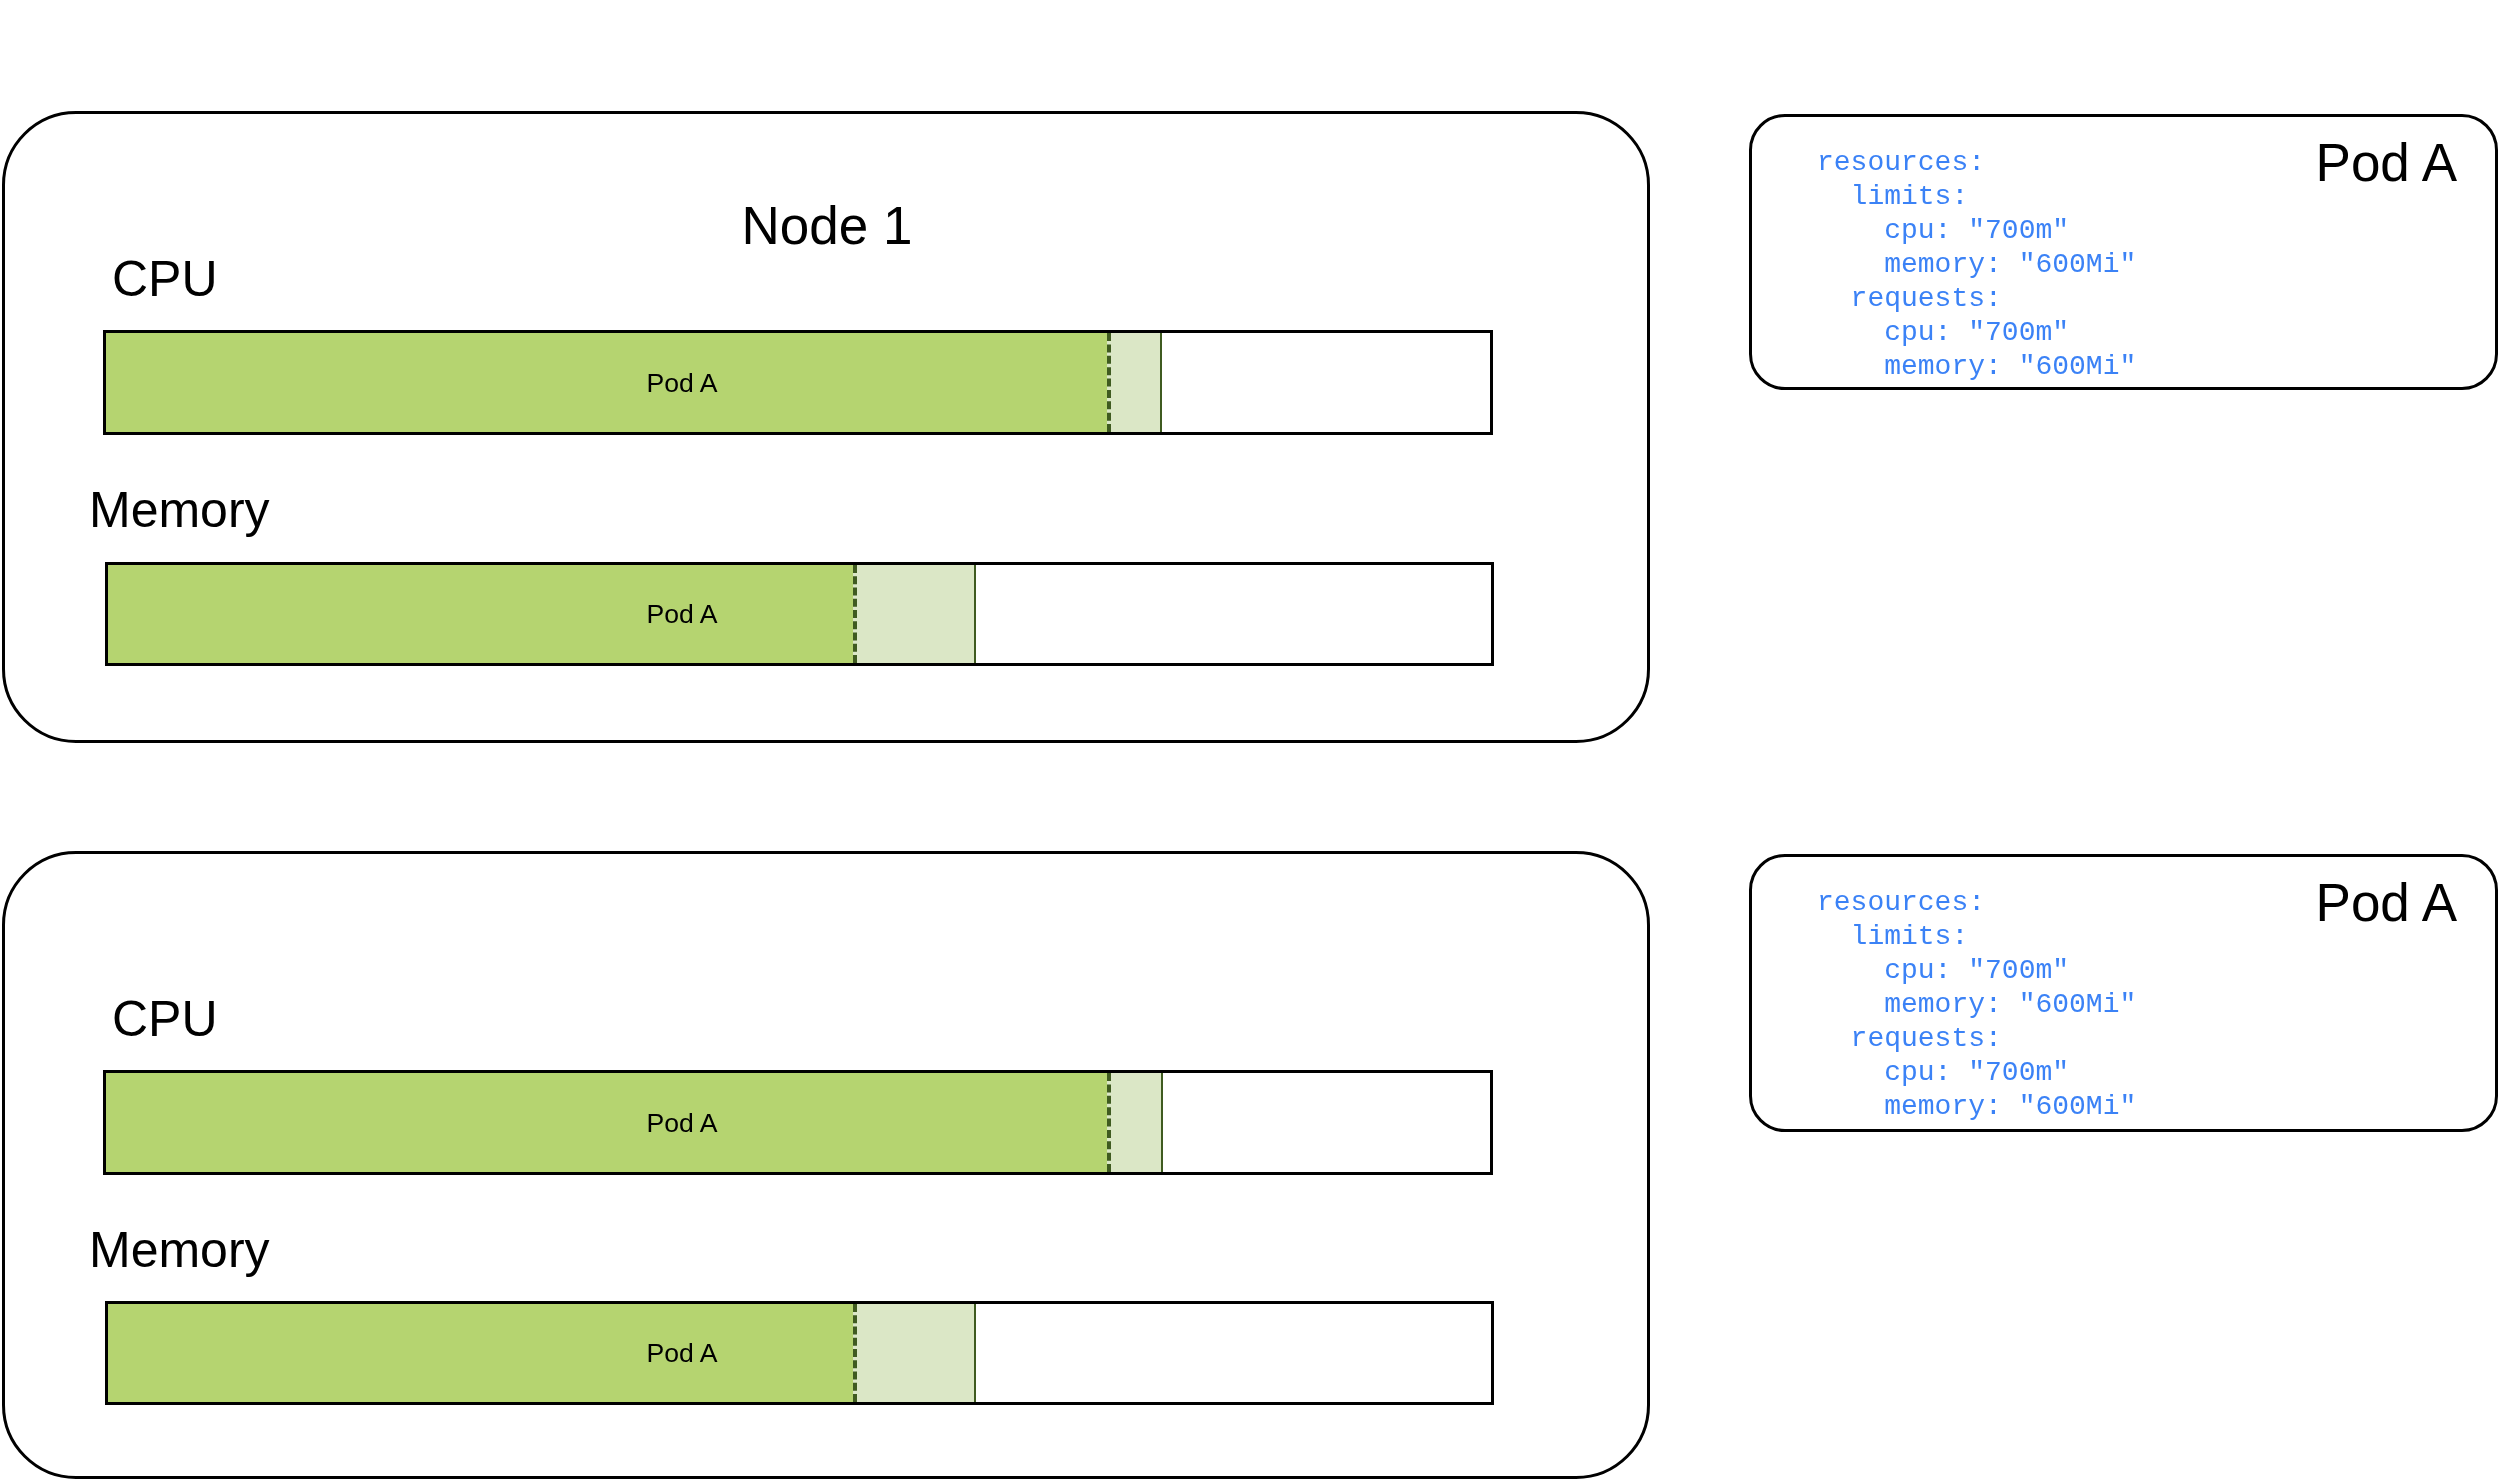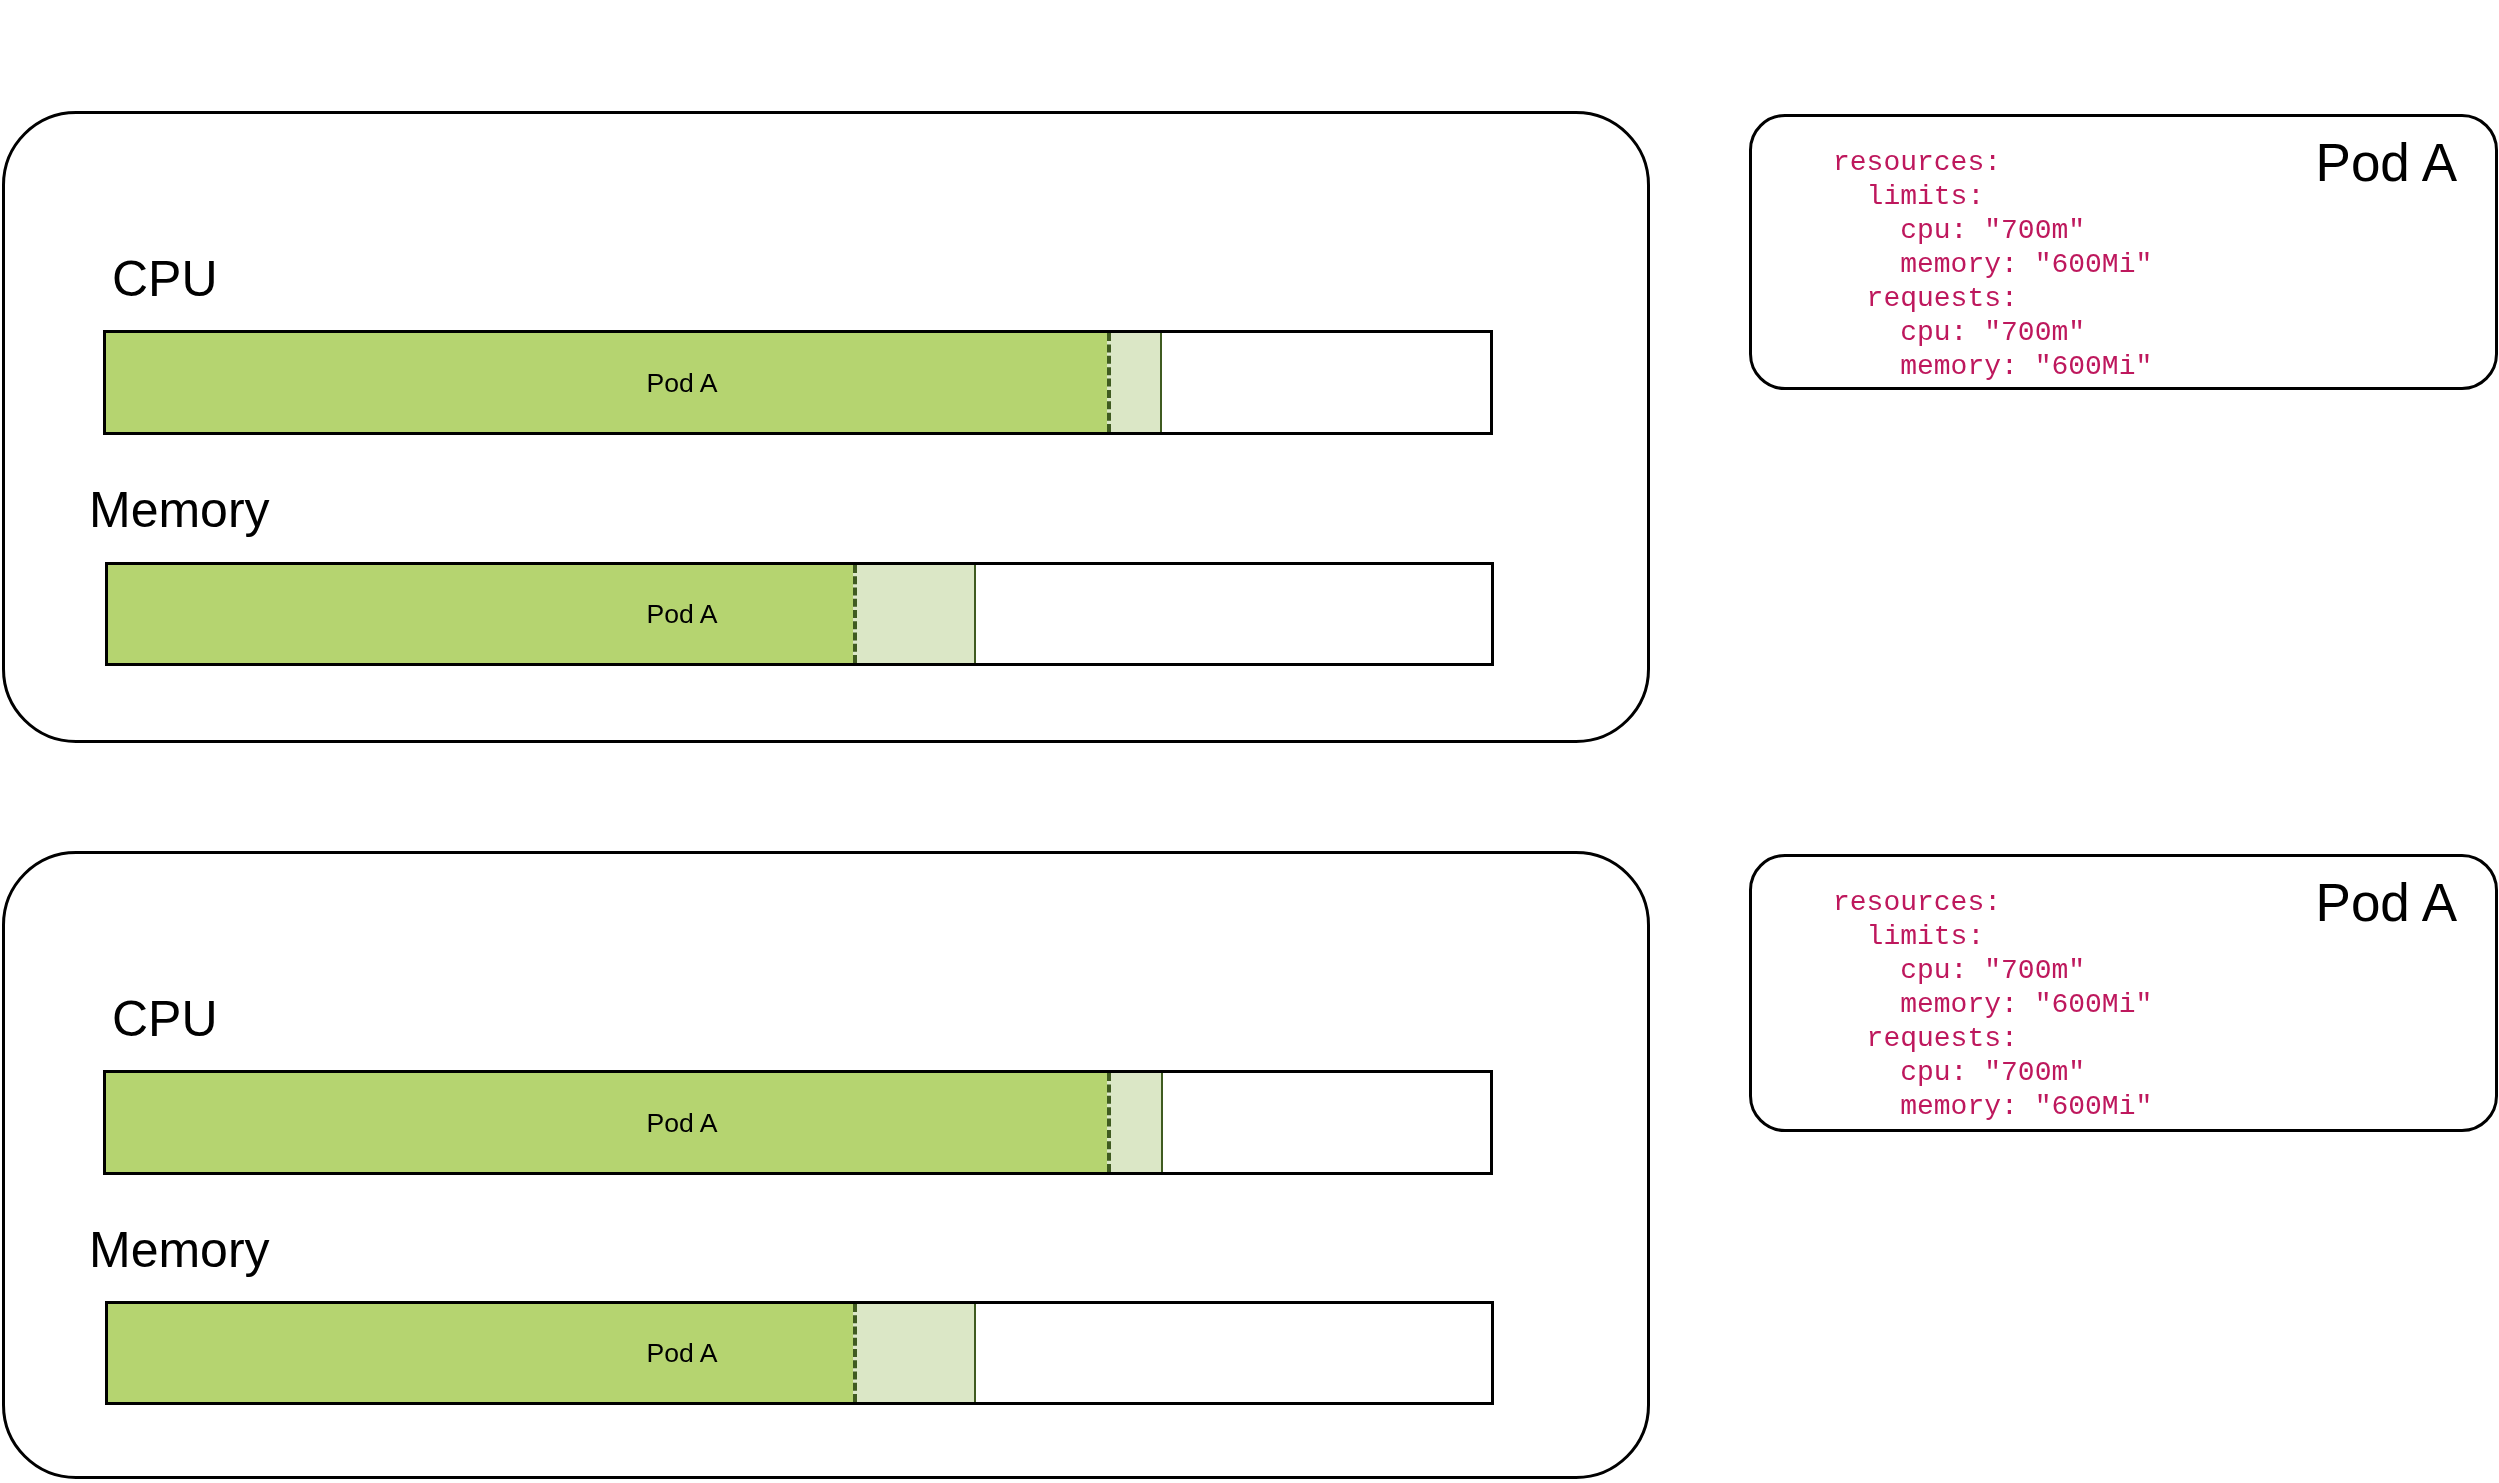--- a/index.html
+++ b/index.html
@@ -106,37 +106,38 @@
     right: 38px;
     top: 19px;
     font-family: "Liberation Sans", sans-serif;
     font-size: 53px;
     line-height: 53px;
     color: #000000;
     white-space: nowrap;
   }
   .pod-yaml {
     position: absolute;
-    left: 81px;
+    left: 65px;
     top: 29px;
     font-family: "Liberation Mono", monospace;
     font-size: 28px;
     line-height: 34px;
     white-space: pre;
-    color: #be185d;
+    color: #3b82f6;
     letter-spacing: 0px;
   }
 </style>
 </head>
 <body>
 
 <div class="canvas">
 
   <div class="node-box" style="left:1.7px; top:111px; width:1648px; height:632px;"></div>
 
+  <div class="node-title" style="left:570px; top:199px; width:514px;">Node 1</div>
 
   <div class="res-label" style="left:112px; top:254px;">CPU</div>
 
   <div class="bar" style="left:103px; top:330px; width:1390px; height:105px;">
     <div class="bar-limits" style="left:0px; width:1056px;"></div>
     <div class="bar-requests" style="width:1001px;"></div>
     <div class="bar-dashed" style="left:1001px;"></div>
     <div class="bar-label" style="left:576px;">Pod A</div>
   </div>
 

